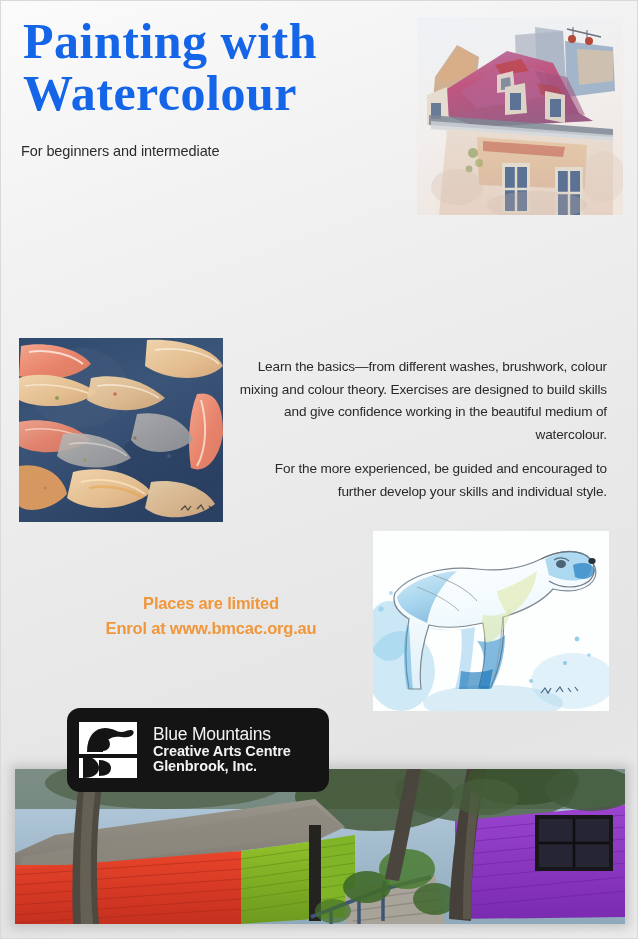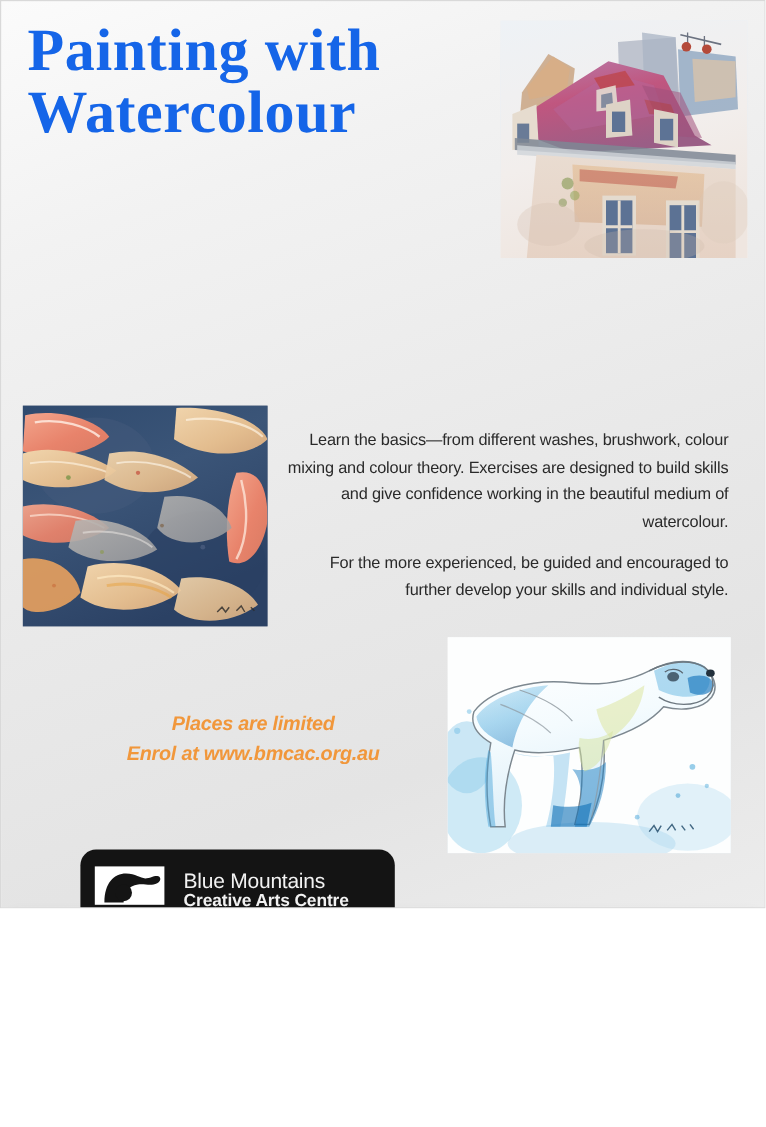--- a/index.html
+++ b/index.html
@@ -8,21 +8,21 @@
     padding: 0;
     background: #ffffff;
   }
   body {
     font-family: "Liberation Sans", sans-serif;
   }
 
   .poster {
     position: relative;
     width: 638px;
-    height: 757px;
+    height: 939px;
     box-sizing: border-box;
     overflow: hidden;
     background: linear-gradient(160deg, #fbfbfb 0%, #f2f2f2 22%, #e9e9e9 55%, #e4e4e4 78%, #ececec 100%);
     border: 1px solid #d9d9d9;
   }
 
   
   .title-block {
     position: absolute;
     left: 22px;
@@ -90,21 +90,21 @@
     left: 60px;
     top: 590px;
     width: 300px;
     text-align: center;
     color: #f1973b;
     font-size: 16.5px;
     font-weight: bold;
     line-height: 1.5;
     letter-spacing: -0.2px;
   }
-  .enrol span { display: block; white-space: nowrap; font-style: italic; }
+  .enrol span { display: block; white-space: nowrap; }
 
   
   .art {
     position: absolute;
     overflow: hidden;
   }
   .art-building {
     left: 416px;
     top: 16px;
     width: 206px;
@@ -181,20 +181,21 @@
 <div class="poster">
 
   <div class="title-block">
     <h1 class="poster-title">
       <span>Painting with</span>
       <span class="line2">Watercolour</span>
     </h1>
   </div>
 
   <div class="details">
+    <span class="row">For beginners and intermediate</span>
   </div>
 
 
   <div class="body-copy">
     <p>Learn the basics—from different washes, brushwork, colour mixing and colour theory.  Exercises are designed to build skills and give confidence working in the beautiful medium of watercolour.</p>
     <p>For the more experienced, be guided and encouraged to further develop your skills and individual style.</p>
   </div>
 
   <div class="enrol">
     <span>Places are limited</span>

